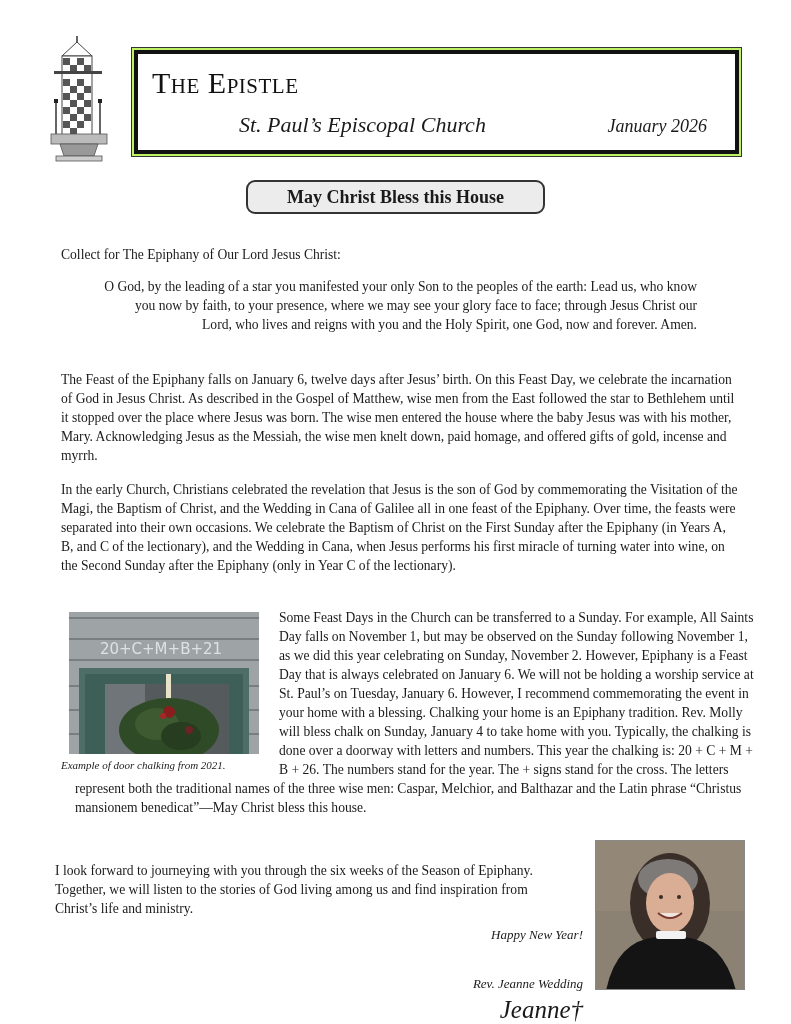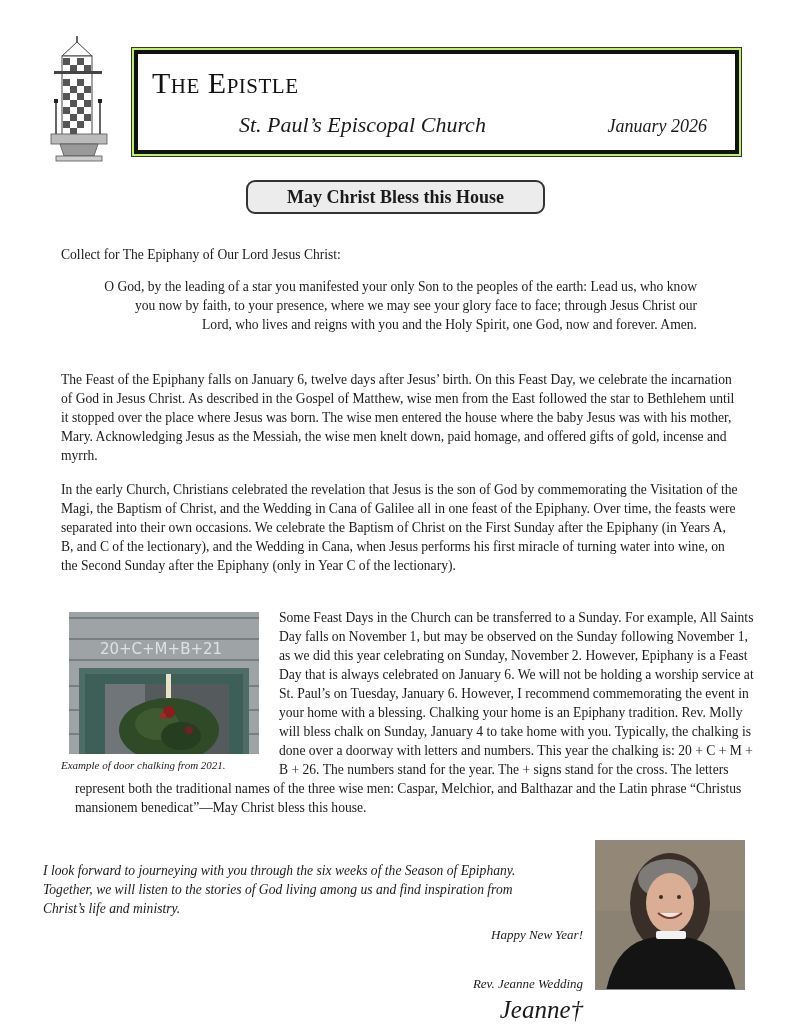--- a/index.html
+++ b/index.html
@@ -37,21 +37,21 @@
     font-size: 18px; font-weight: bold; color: #1a1a1a;
   }
 
   .p { position: absolute; font-size: 13.6px; line-height: 19px; color: #1a1a1a; }
   .collect-intro { left: 61px; top: 245px; }
   .collect-prayer { left: 102px; top: 277px; width: 595px; text-align: right; }
   .para1 { left: 61px; top: 370px; width: 680px; }
   .para2 { left: 61px; top: 480px; width: 680px; }
   .para3 { left: 75px; top: 608px; width: 680px; }
   .para3 .float-slot { float: left; width: 204px; height: 170px; }
-  .para4 { left: 43px; top: 861px; width: 510px; font-style: italic; }
+  .para4 { left: 55px; top: 861px; width: 510px; }
 
   .door-photo {
     position: absolute; left: 61px; top: 612px; width: 190px; height: 142px; overflow: hidden;
     background: #9aa0a4;
     margin-left: 8px;
   }
   .door-caption {
     position: absolute; left: 61px; top: 759px; font-size: 11px; font-style: italic; color: #222;
   }
 

